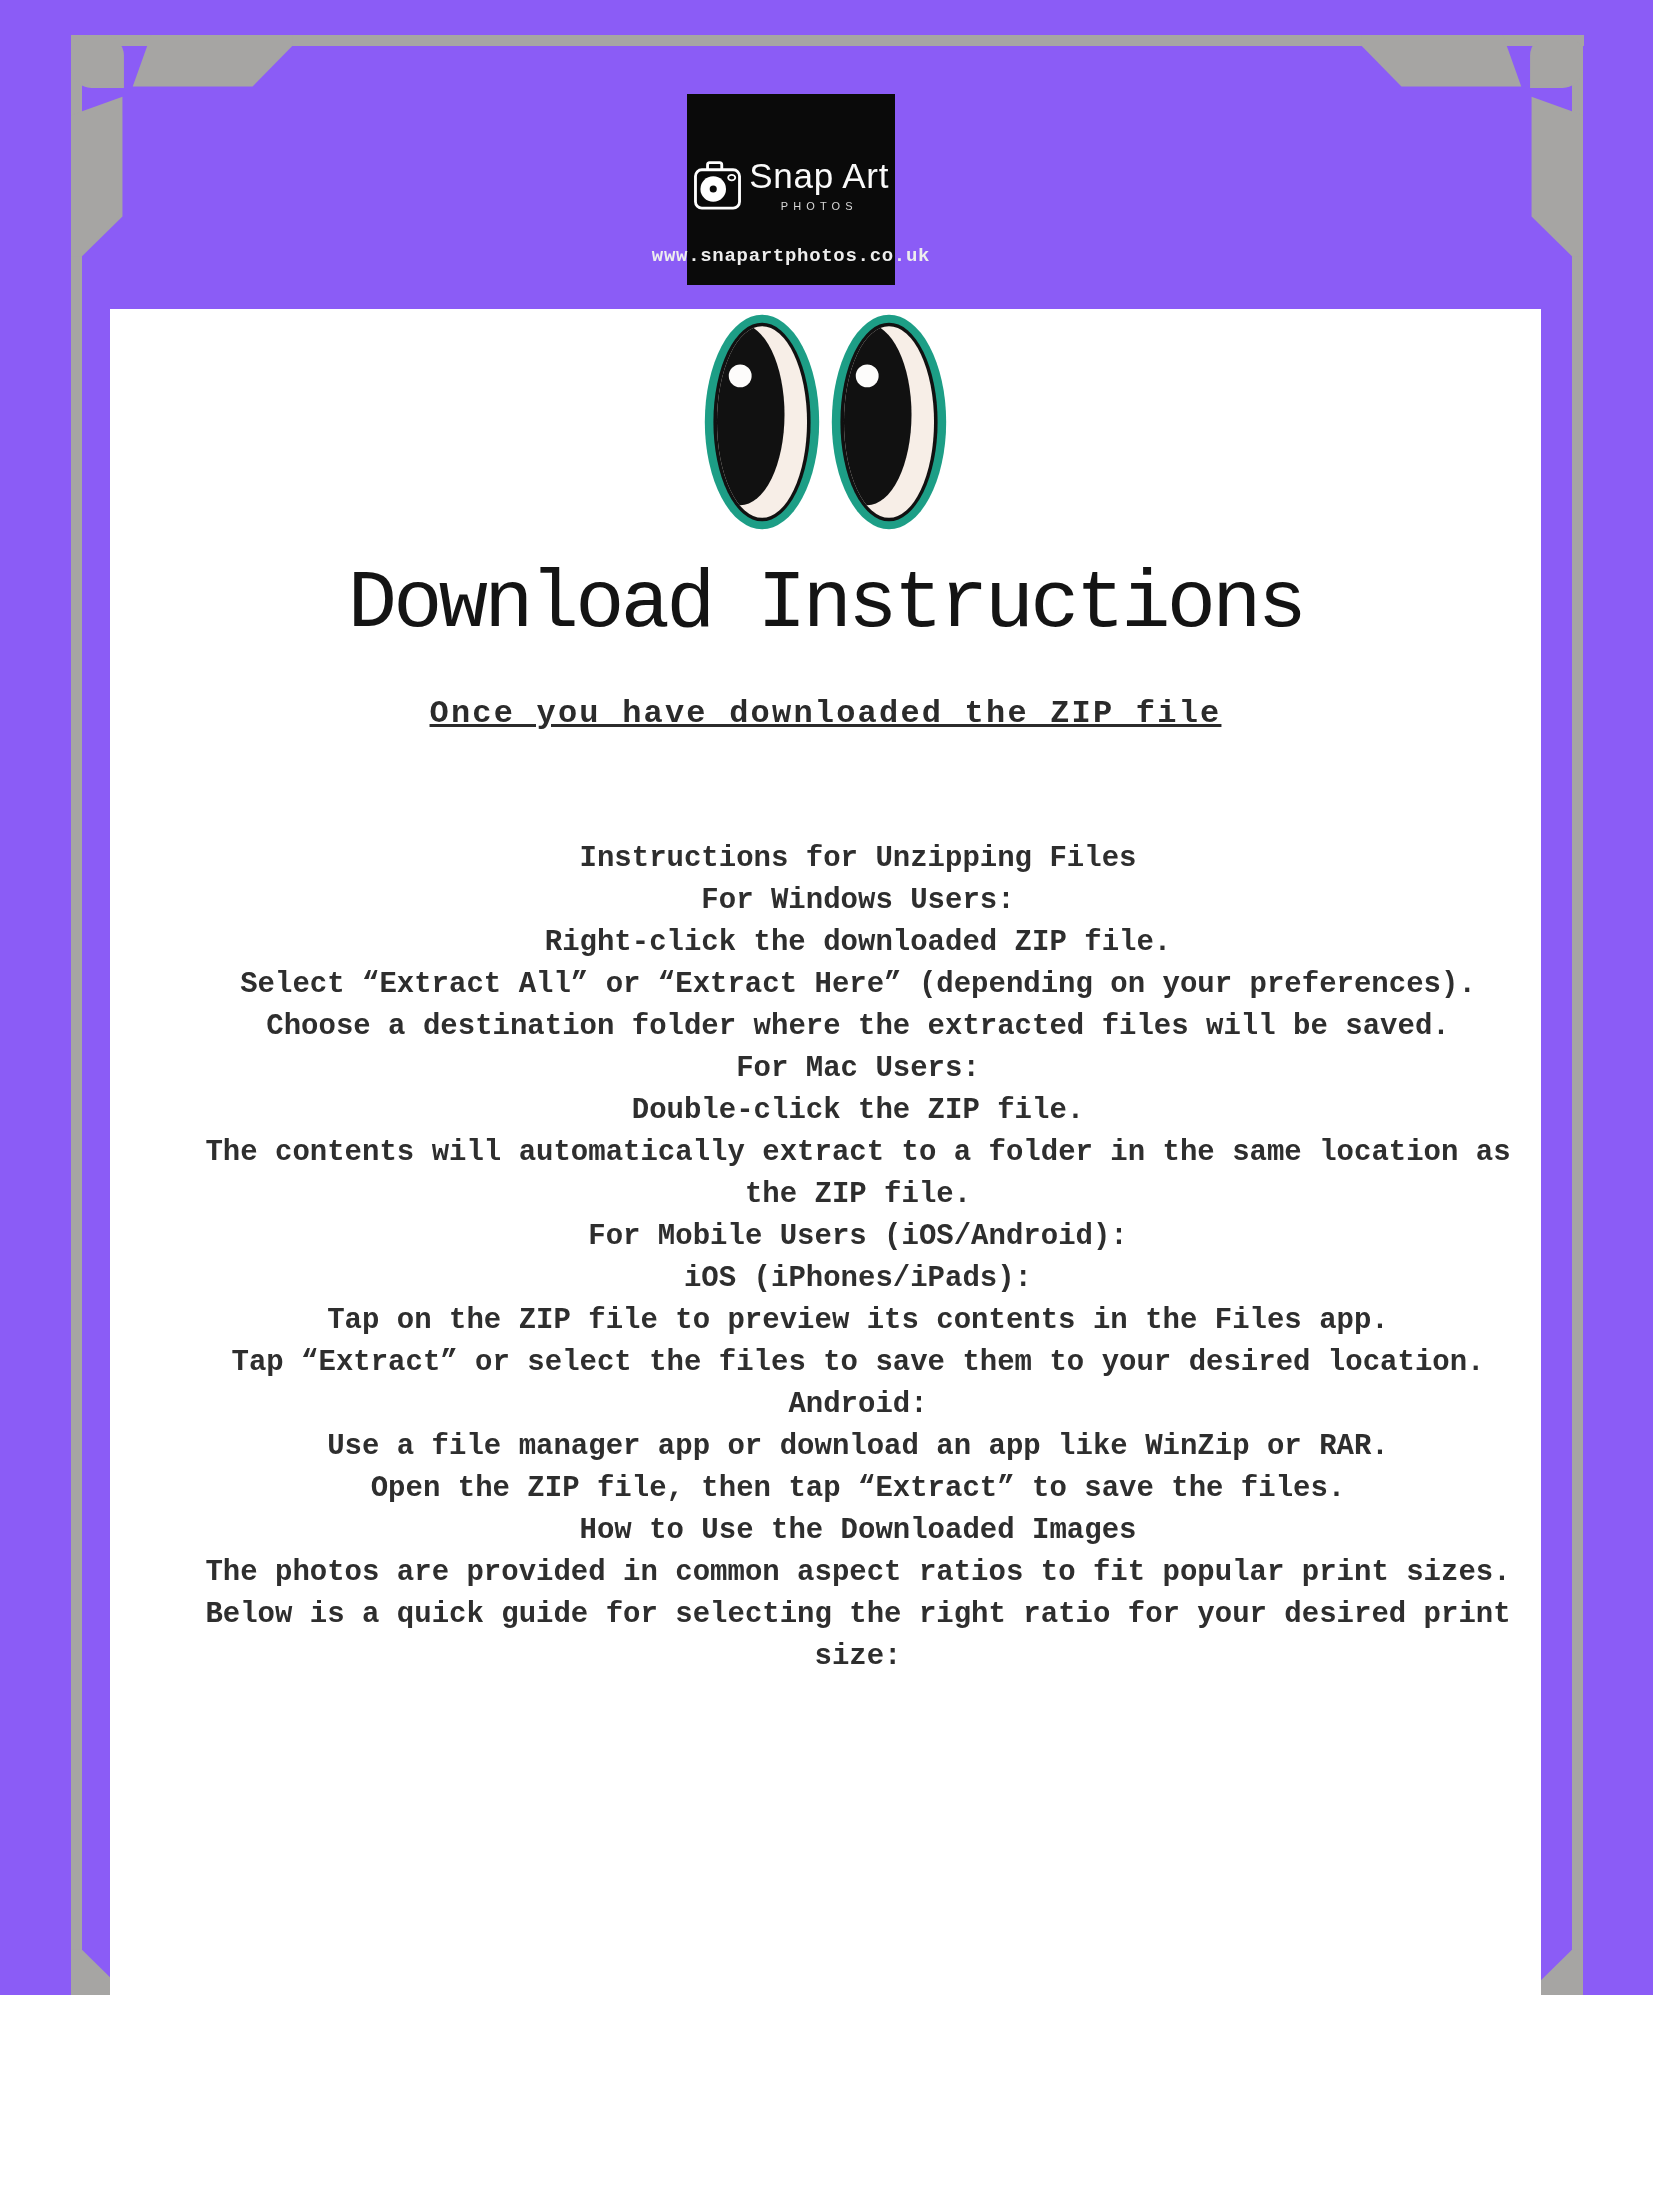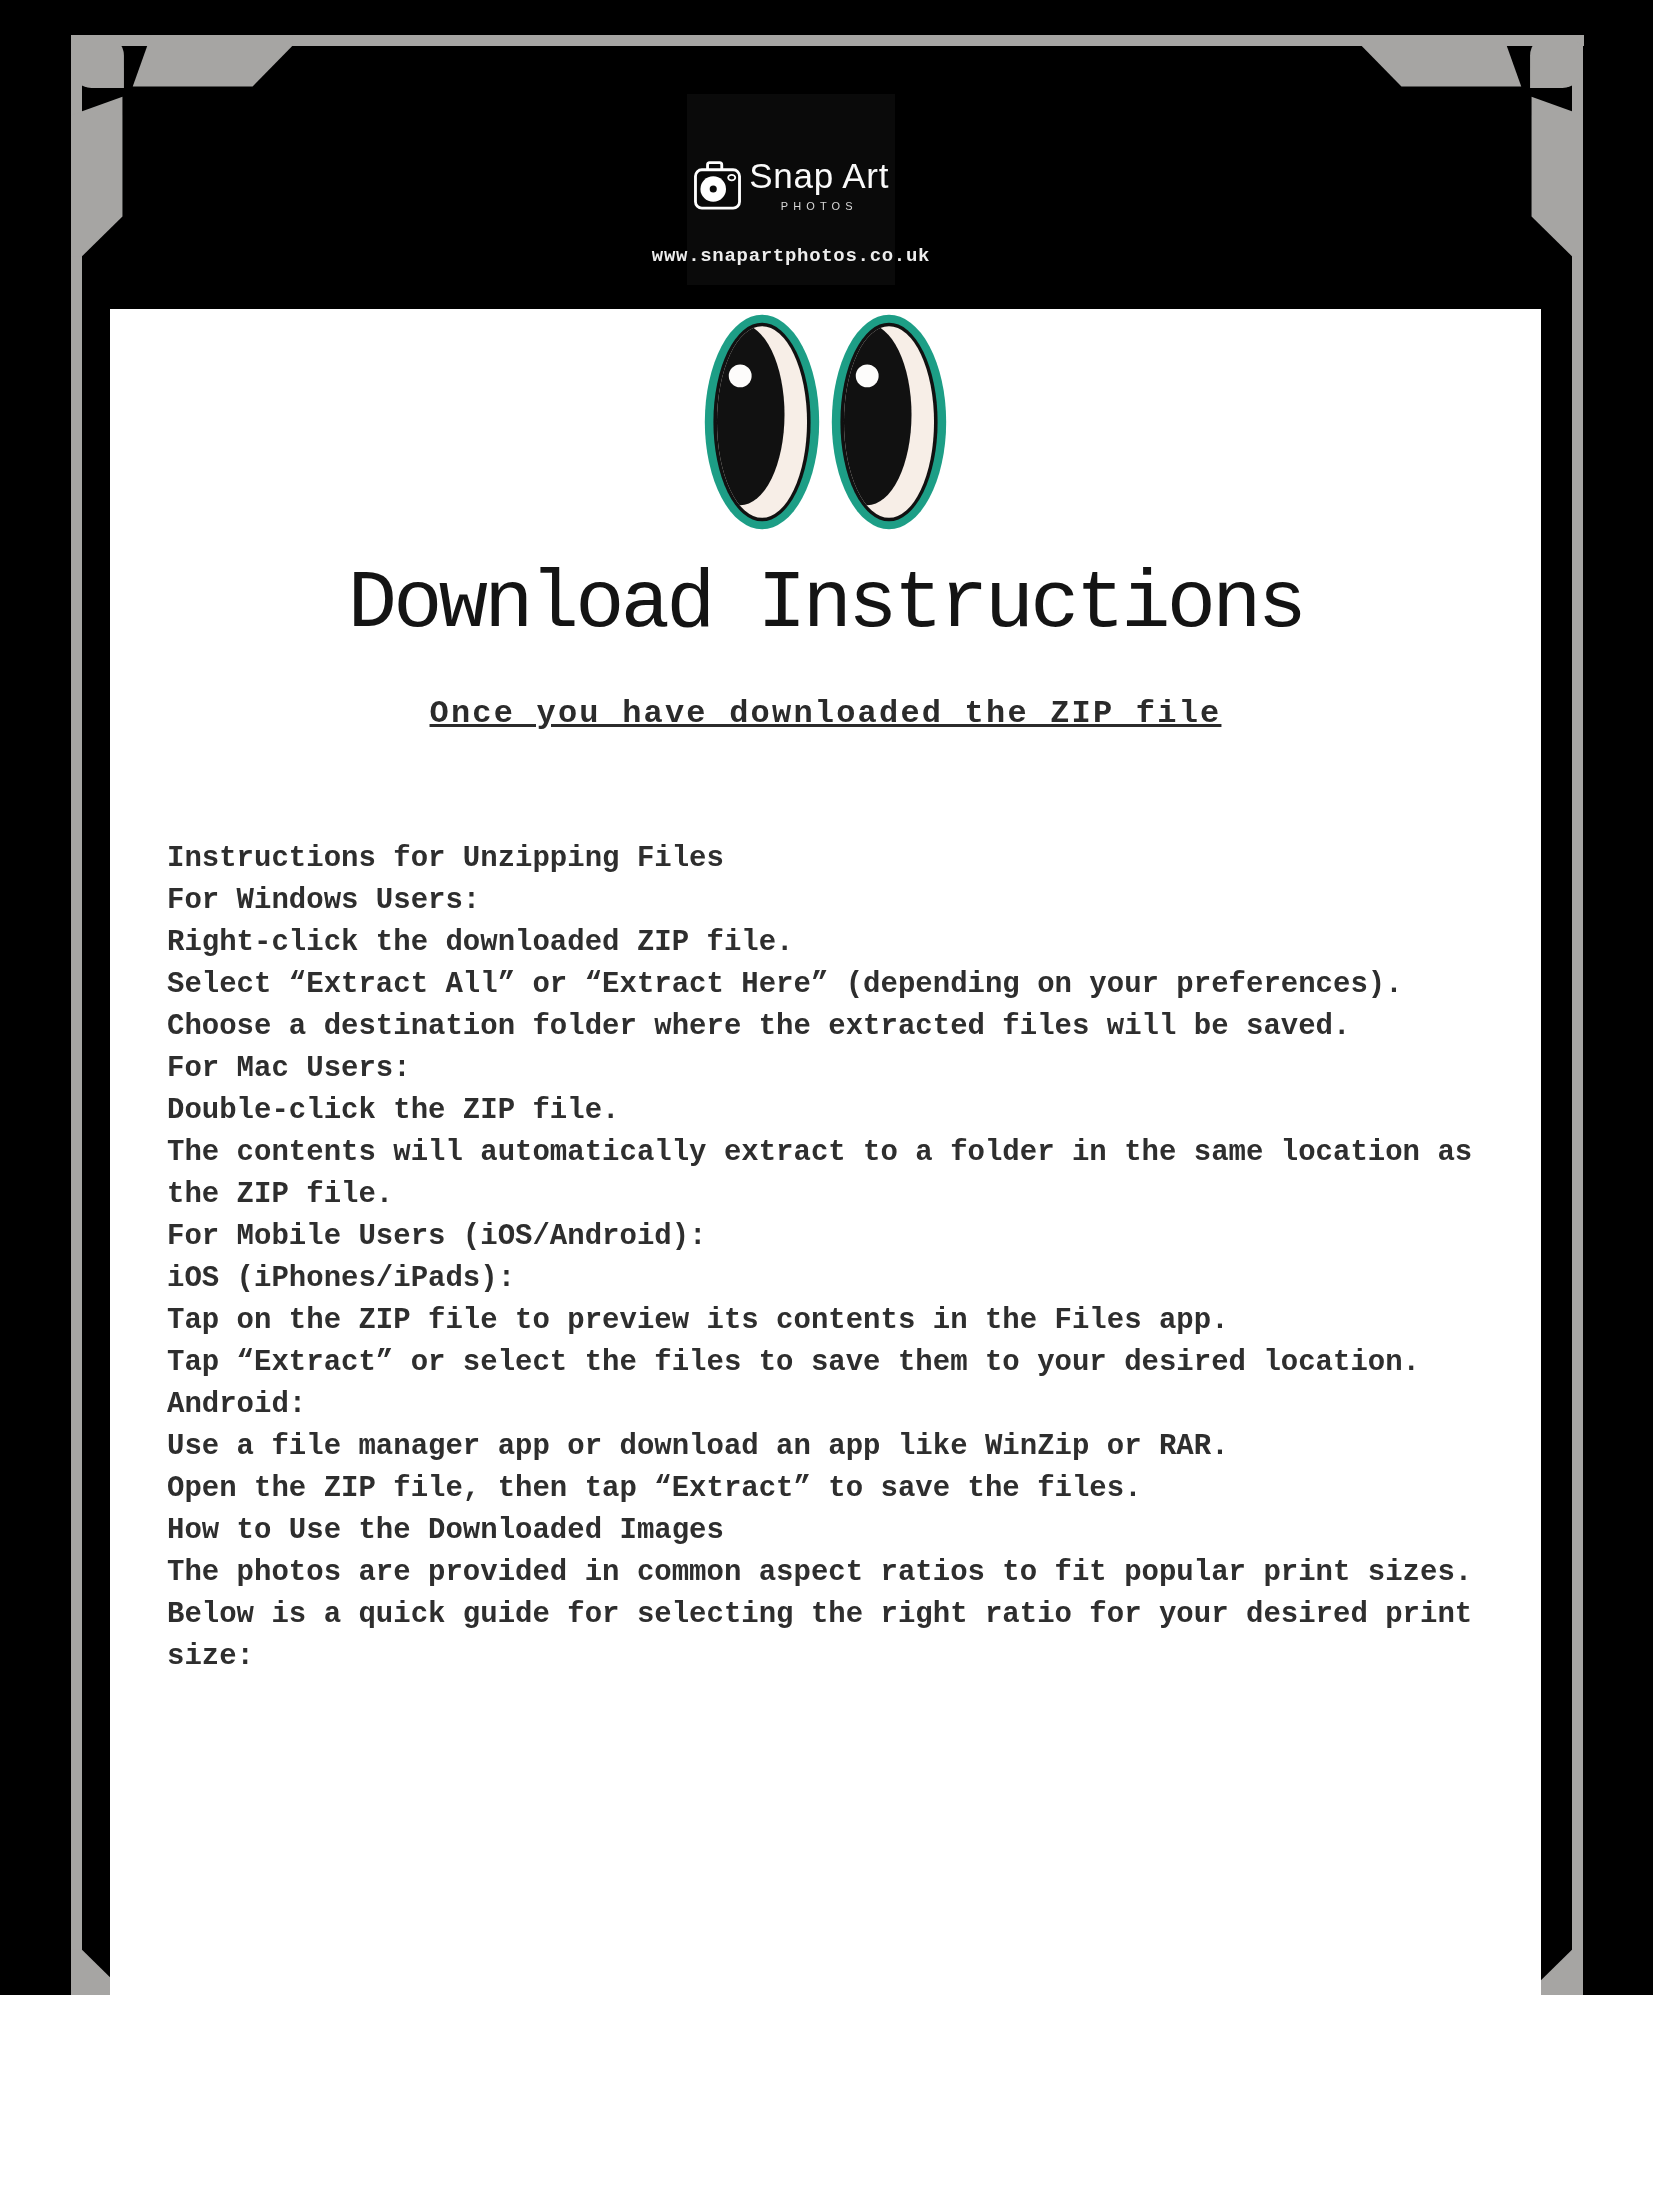--- a/index.html
+++ b/index.html
@@ -1,19 +1,19 @@
 <!DOCTYPE html>
 <html style="font-size:11.8px"><head>
 <meta charset="utf-8">
 <style>
   html,body{margin:0;padding:0;}
   .canvas{
     position:relative;
     width:1654px;height:1995px;
-    background:#000000;
+    background:#8b5cf6;
     overflow:hidden;
     font-family:"Liberation Mono", monospace;
   }
   
   .band{position:absolute;background:#a6a5a3;}
   .band-top   {left:71px;  top:35px;    width:1513px; height:11px;}
   .band-bottom{left:71px;  top:2160px;  width:1513px; height:11px;}
   .band-left  {left:71px;  top:35px;    width:11px;   height:2135px;}
   .band-right {left:1572px;top:35px;    width:11px;   height:2135px;}
   .corner{position:absolute;width:222px;height:222px;}
@@ -53,21 +53,21 @@
     text-align:center;font-weight:400;font-size:82px;line-height:88px;
     letter-spacing:-3.7px;color:#141414;white-space:nowrap;
   }
   .doc-subtitle{
     position:absolute;left:0;top:386px;width:100%;
     text-align:center;font-weight:700;font-size:32px;line-height:38px;
     letter-spacing:2.2px;color:#2b2b2b;white-space:nowrap;text-decoration:underline;
   }
   .doc-body{
     position:absolute;left:57px;top:529px;width:1382px;
-    font-weight:700;font-size:29px;line-height:42px;color:#2e2e2e;
+    font-weight:700;font-size:29px;line-height:42px;color:#2e2e2e;text-align:center;
   }
   .doc-body div{white-space:pre;}
 </style>
 </head>
 <body>
 
 <div class="canvas">
 
   <div class="band band-top"></div>
   <div class="band band-bottom"></div>

